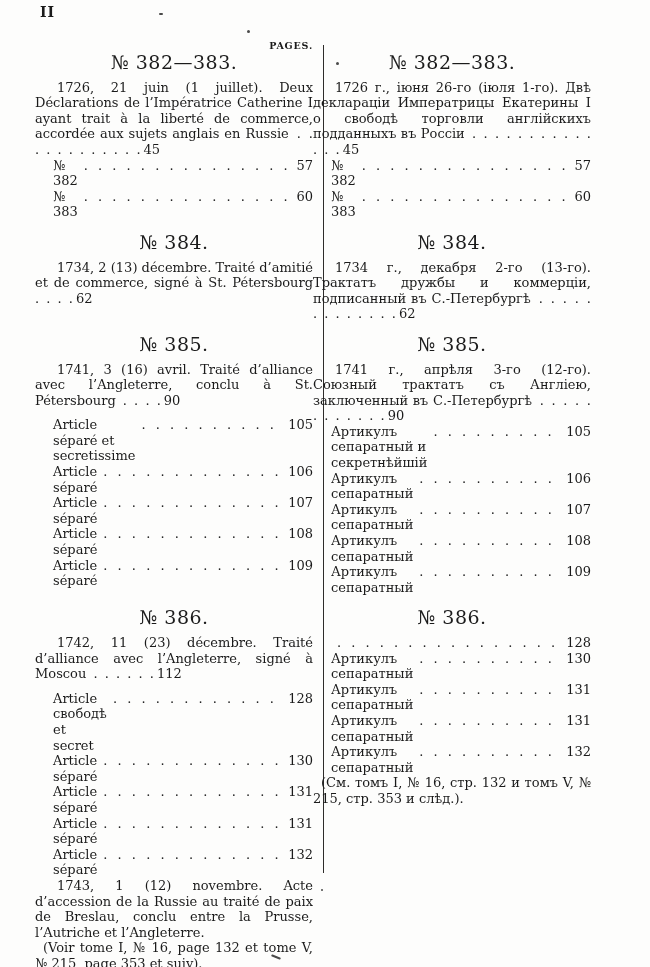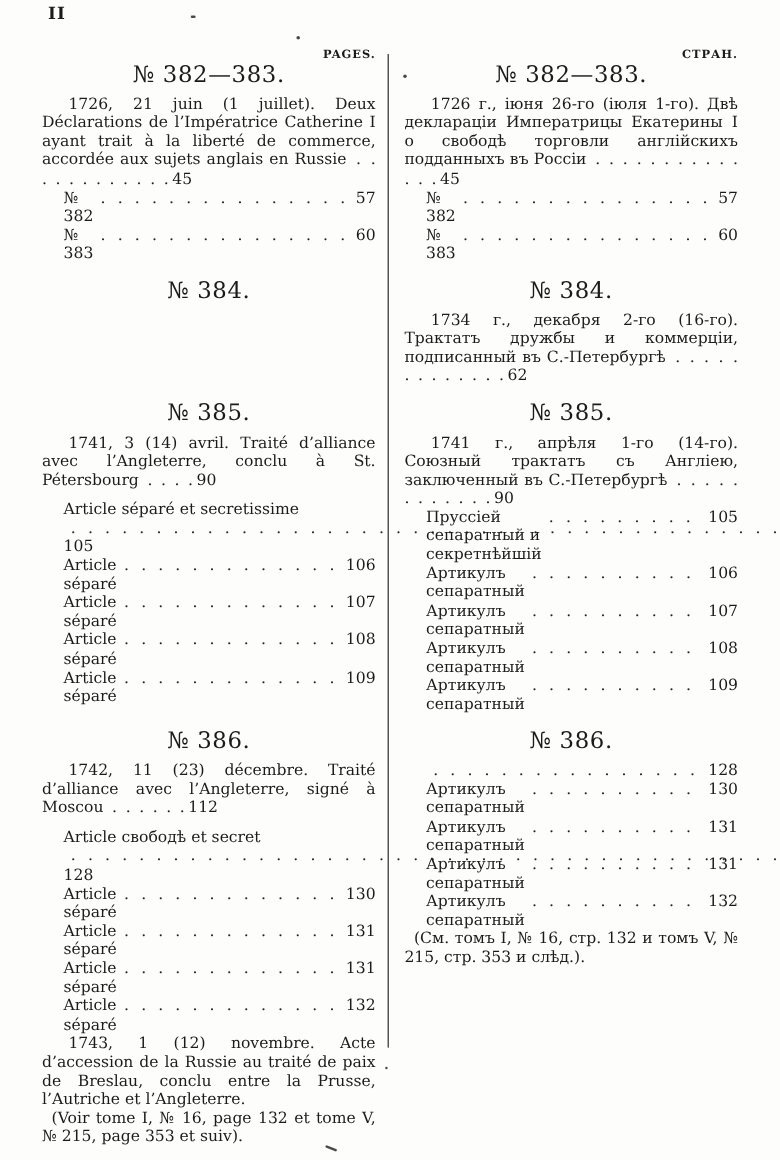--- a/index.html
+++ b/index.html
@@ -10,50 +10,50 @@
     color:#1b1b1b;
     position:relative;
     overflow:hidden;
   }
   .page{position:relative;width:650px;height:956px;}
   .folio{
     position:absolute;left:40px;top:4px;
     font-size:14px;font-weight:700;letter-spacing:1px;
   }
   .colheads{
-    display:grid;grid-template-columns:278px 278px;column-gap:24px;
+    display:grid;grid-template-columns:278px 278px;
     padding:0 35px;margin:0;position:absolute;top:40px;left:0;width:580px;
   }
   .colhead{
     text-align:right;font-size:9.5px;font-weight:700;letter-spacing:0.8px;
   }
   .divider{
     position:absolute;left:323px;top:45px;width:1px;height:828px;
     background:#2e2c2a;
   }
   #sections{
     position:absolute;top:53px;left:0;width:580px;padding:0 35px;
   }
-  .sec-row{display:grid;grid-template-columns:278px 278px;column-gap:24px;}
+  .sec-row{display:grid;grid-template-columns:278px 278px;}
   .heading{
     text-align:center;font-size:19px;letter-spacing:0.5px;
     margin:15px 0 9px 0;font-weight:500;
   }
   .sec-row.first .heading{margin-top:2px;}
   .cell{font-size:13px;line-height:15.6px;}
   .entry{
     margin:0;text-align:justify;text-indent:22px;
   }
   .entry b{font-weight:400;}
   .dots-inline{word-spacing:3px;white-space:normal;color:#222;}
   .num{padding-left:3px;}
   .sub{
     display:flex;align-items:flex-start;padding-left:18px;margin:0;
   }
-  .sub.spaced{margin-top:9px;flex-direction:column;}
+  .sub.spaced{margin-top:9px;}
   .sub .leader{
     flex:1 1 auto;overflow:hidden;white-space:nowrap;
     word-spacing:6px;margin:0 4px 0 6px;color:#222;
   }
   .sub .num{flex:0 0 auto;padding-left:0;}
   .note{margin:0;text-align:justify;text-indent:8px;}
   .speck{position:absolute;background:#4a4a4a;border-radius:1px;}
   .speck.s1{left:159px;top:13px;width:4px;height:2px;}
   .speck.s2{left:247px;top:30px;width:3px;height:3px;border-radius:50%;}
   .speck.s3{left:336px;top:62px;width:3px;height:3px;border-radius:50%;}
@@ -61,21 +61,20 @@
   .speck.s5{left:321px;top:889px;width:2px;height:2px;}
 </style>
 </head>
 <body>
 
 <div class="page">
   <div class="folio">II</div>
 
   <div class="colheads">
     <div class="colhead">PAGES.</div>
-    <div class="colhead">СТРАН.</div>
   </div>
 
   <div class="divider"></div>
 
   <div id="sections">
       <div class="sec-row first">
         <div class="cell">
           <div class="heading">№ 382—383.</div>
           <p class="entry"><b>1726</b><span>, 21 juin (1 juillet). Deux Déclarations de l’Impératrice Catherine I ayant trait à la liberté de commerce, accordée aux sujets anglais en Russie</span><span class="dots-inline"> . . . . . . . . . . . .</span><span class="num">45</span></p>
           <div class="sub">
@@ -100,30 +99,31 @@
           <div class="sub">
             <span>№ 383</span>
             <span class="leader">. . . . . . . . . . . . . . . . . . . . . . . . . . . . . . . . . . . . . . . . . . . . . . . . . . . . . . . . . . . . </span>
             <span class="num">60</span>
           </div>
         </div>
       </div>
       <div class="sec-row">
         <div class="cell">
           <div class="heading">№ 384.</div>
+          <p class="entry"><b>1734</b><span>, 2 (13) décembre. Traité d’amitié et de commerce, signé à St. Pétersbourg</span><span class="dots-inline"> . . . .</span><span class="num">62</span></p>
         </div>
         <div class="cell">
           <div class="heading">№ 384.</div>
-          <p class="entry"><b>1734</b><span> г., декабря 2-го (16-го). Трактатъ дружбы и коммерціи, подписанный въ С.-Петербургѣ</span><span class="dots-inline"> . . . . . . . . . . . . .</span><span class="num">62</span></p>
+          <p class="entry"><b>1734</b><span> г., декабря 2-го (13-го). Трактатъ дружбы и коммерціи, подписанный въ С.-Петербургѣ</span><span class="dots-inline"> . . . . . . . . . . . . .</span><span class="num">62</span></p>
         </div>
       </div>
       <div class="sec-row">
         <div class="cell">
           <div class="heading">№ 385.</div>
-          <p class="entry"><b>1741</b><span>, 3 (14) avril. Traité d’alliance avec l’Angleterre, conclu à St. Pétersbourg</span><span class="dots-inline"> . . . .</span><span class="num">90</span></p>
+          <p class="entry"><b>1741</b><span>, 3 (16) avril. Traité d’alliance avec l’Angleterre, conclu à St. Pétersbourg</span><span class="dots-inline"> . . . .</span><span class="num">90</span></p>
           <div class="sub spaced">
             <span>Article séparé et secretissime</span>
             <span class="leader">. . . . . . . . . . . . . . . . . . . . . . . . . . . . . . . . . . . . . . . . . . . . . . . . . . . . . . . . . . . . </span>
             <span class="num">105</span>
           </div>
           <div class="sub">
             <span>Article séparé</span>
             <span class="leader">. . . . . . . . . . . . . . . . . . . . . . . . . . . . . . . . . . . . . . . . . . . . . . . . . . . . . . . . . . . . </span>
             <span class="num">106</span>
           </div>
@@ -138,23 +138,23 @@
             <span class="num">108</span>
           </div>
           <div class="sub">
             <span>Article séparé</span>
             <span class="leader">. . . . . . . . . . . . . . . . . . . . . . . . . . . . . . . . . . . . . . . . . . . . . . . . . . . . . . . . . . . . </span>
             <span class="num">109</span>
           </div>
         </div>
         <div class="cell">
           <div class="heading">№ 385.</div>
-          <p class="entry"><b>1741</b><span> г., апрѣля 1-го (14-го). Союзный трактатъ съ Англіею, заключенный въ С.-Петербургѣ</span><span class="dots-inline"> . . . . . . . . . . . .</span><span class="num">90</span></p>
-          <div class="sub">
-            <span>Пруссіей сепаратный и секретнѣйшій</span>
+          <p class="entry"><b>1741</b><span> г., апрѣля 3-го (12-го). Союзный трактатъ съ Англіею, заключенный въ С.-Петербургѣ</span><span class="dots-inline"> . . . . . . . . . . . .</span><span class="num">90</span></p>
+          <div class="sub">
+            <span>Артикулъ сепаратный и секретнѣйшій</span>
             <span class="leader">. . . . . . . . . . . . . . . . . . . . . . . . . . . . . . . . . . . . . . . . . . . . . . . . . . . . . . . . . . . . </span>
             <span class="num">105</span>
           </div>
           <div class="sub">
             <span>Артикулъ сепаратный</span>
             <span class="leader">. . . . . . . . . . . . . . . . . . . . . . . . . . . . . . . . . . . . . . . . . . . . . . . . . . . . . . . . . . . . </span>
             <span class="num">106</span>
           </div>
           <div class="sub">
             <span>Артикулъ сепаратный</span>

